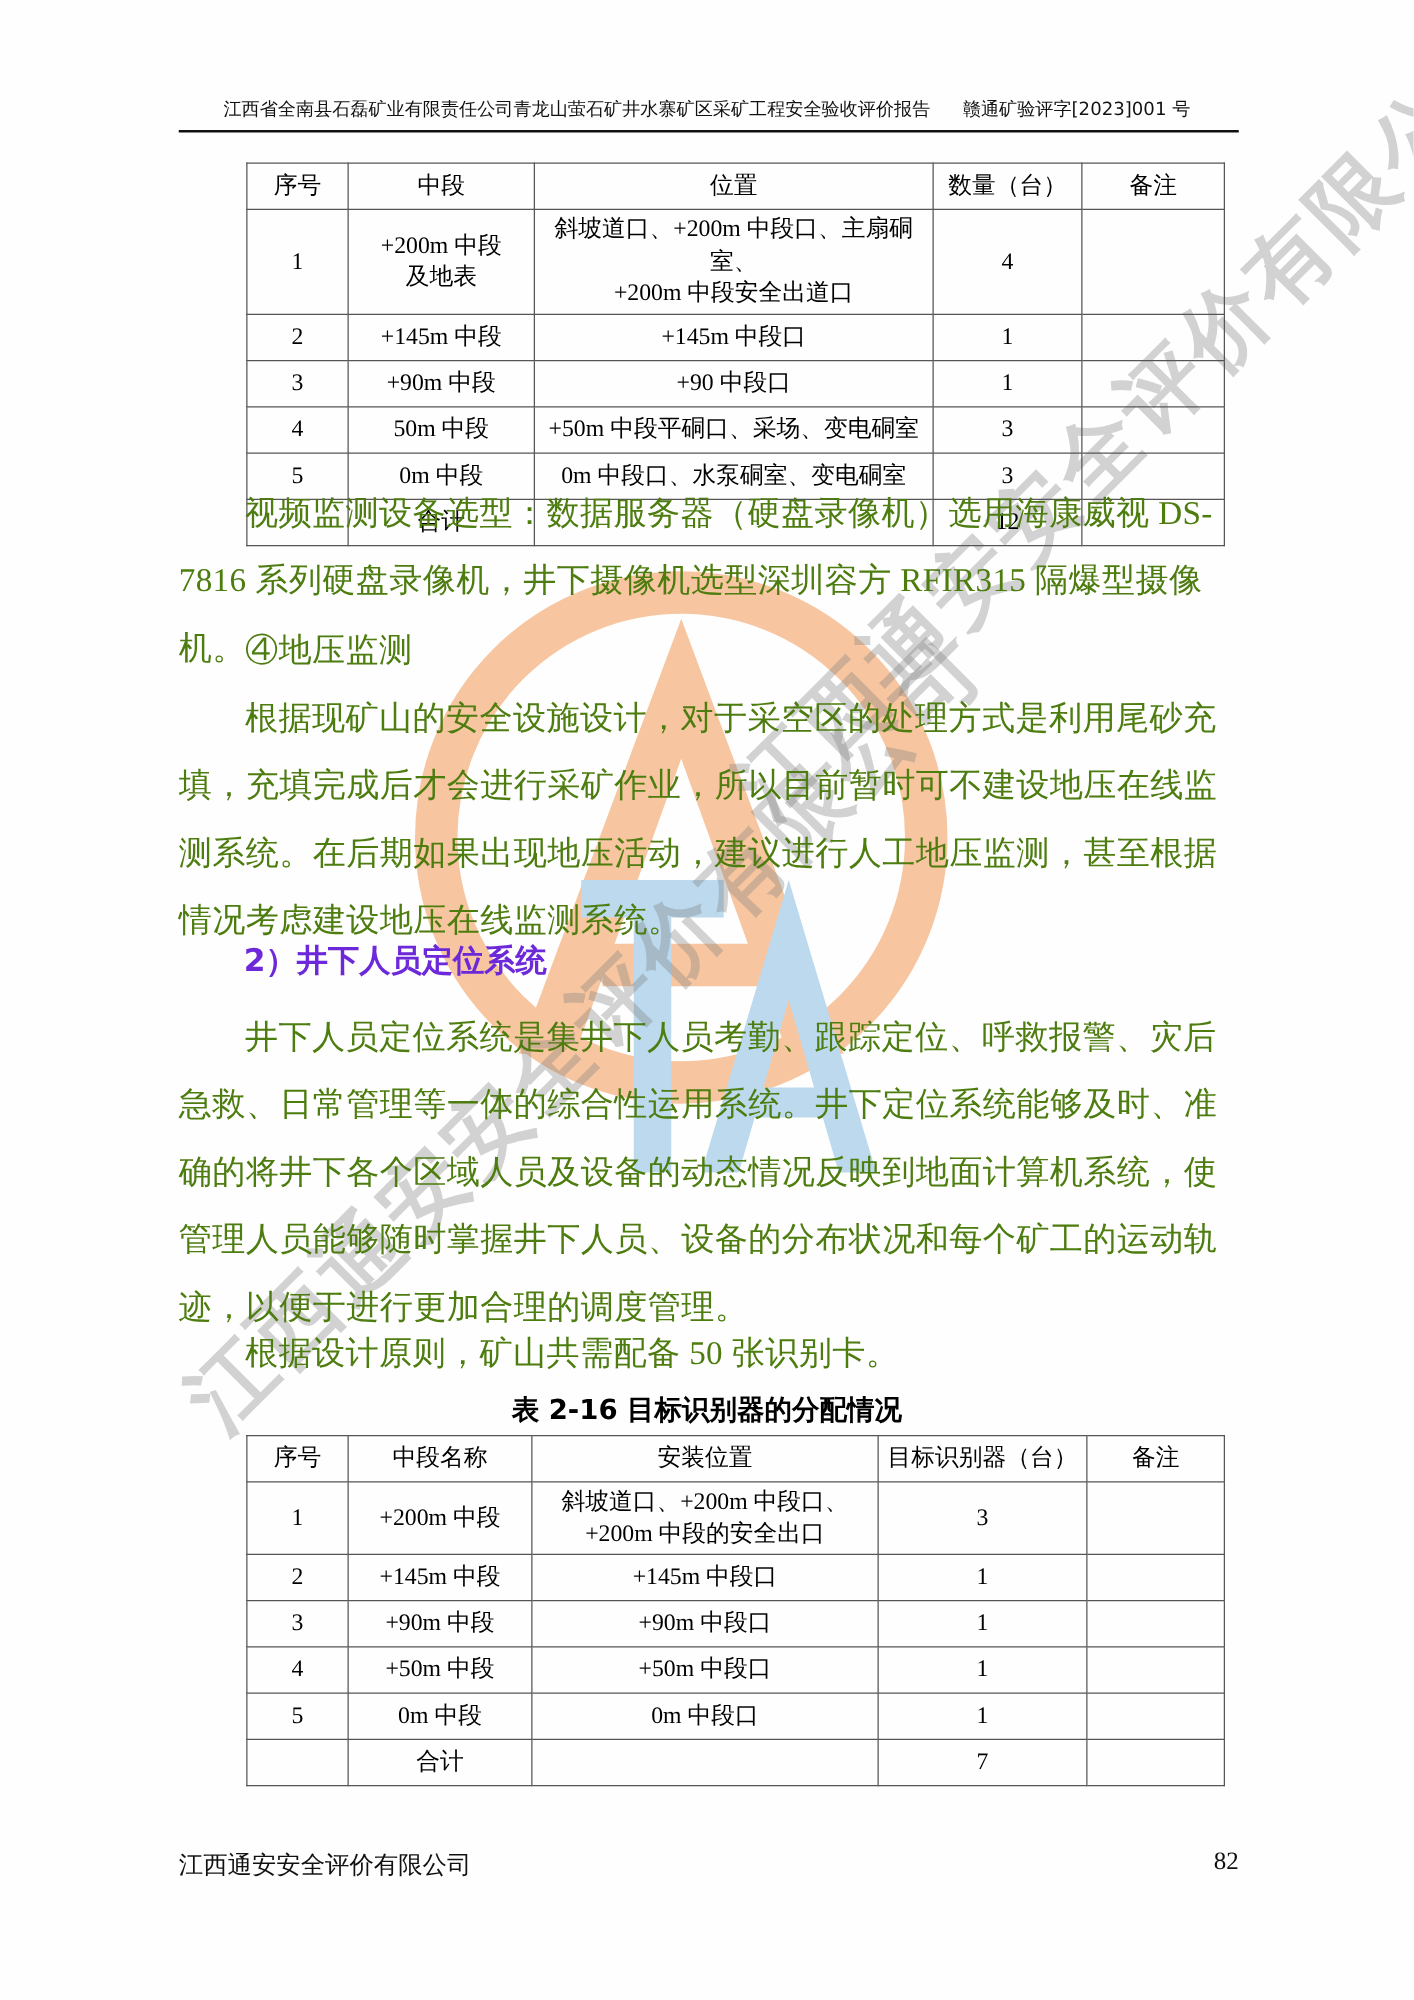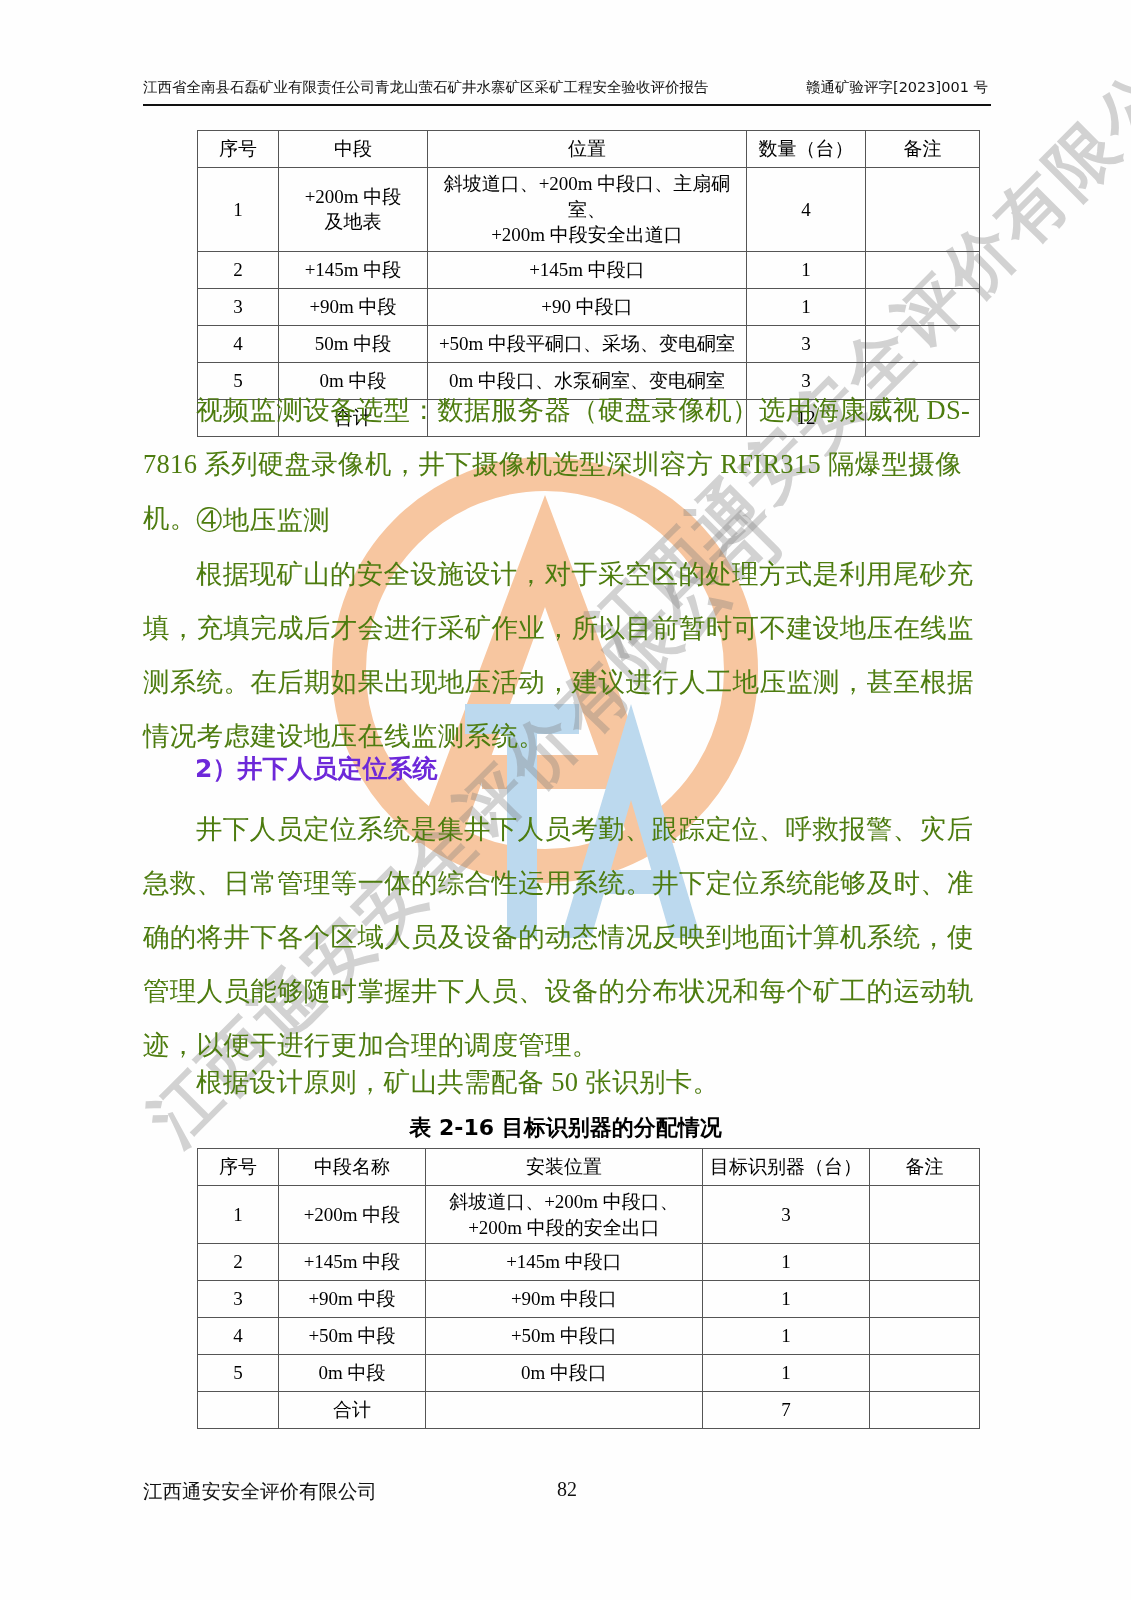--- a/index.html
+++ b/index.html
@@ -94,21 +94,21 @@
     position: absolute;
     left: 143px;
     top: 78px;
     width: 845px;
   }
   .header-text {
     font-family: "DejaVu Sans", sans-serif;
     font-size: 14.5px;
     letter-spacing: 0px;
     display: flex;
-    justify-content: space-between;
+    justify-content: center;
     white-space: nowrap;
     color: #111;
   }
   .header-left { }
   .header-right { margin-left: 26px; }
   .header-rule {
     position: absolute;
     left: 143px;
     top: 104px;
     width: 848px;
@@ -213,21 +213,21 @@
     top: 0;
     font-family: "DejaVu Sans", sans-serif;
     font-size: 19.5px;
     color: #111;
   }
   .footer-page {
     position: absolute;
     left: 0;
     right: 0;
     top: 0;
-    text-align: center;
+    text-align: right;
     font-family: "Liberation Serif", serif;
     font-size: 20px;
     color: #111;
   }
 </style>
 </head>
 <body>
 
 <div class="page">
 

